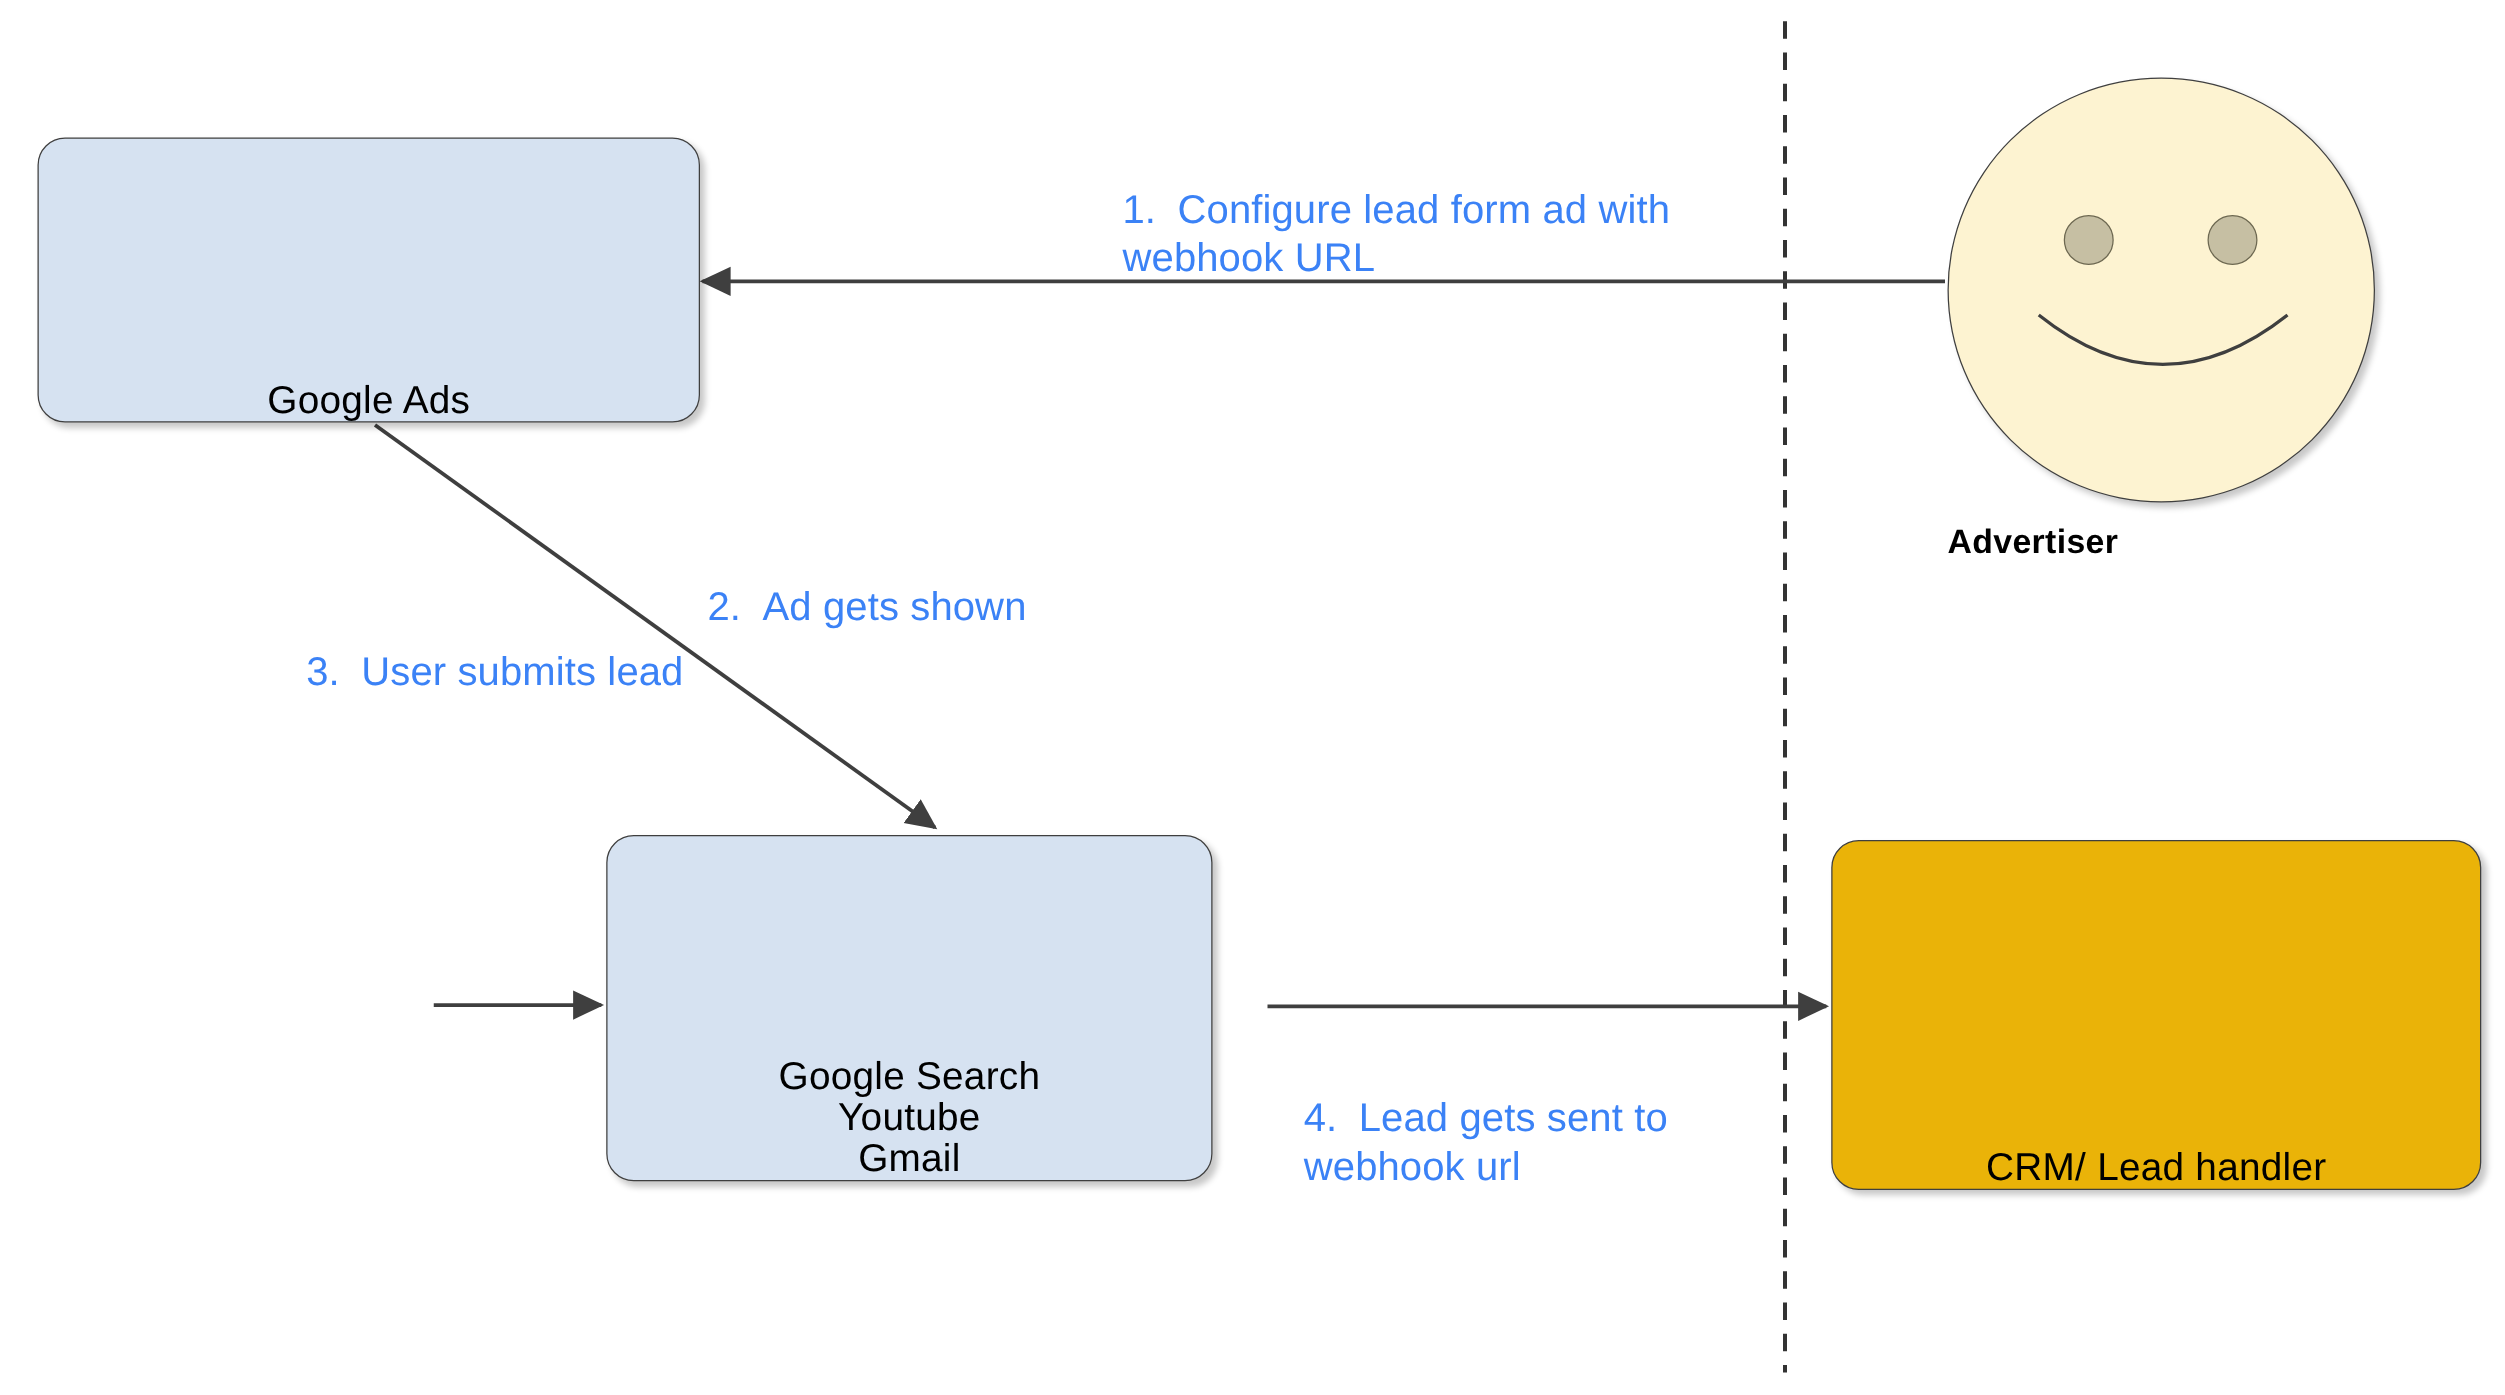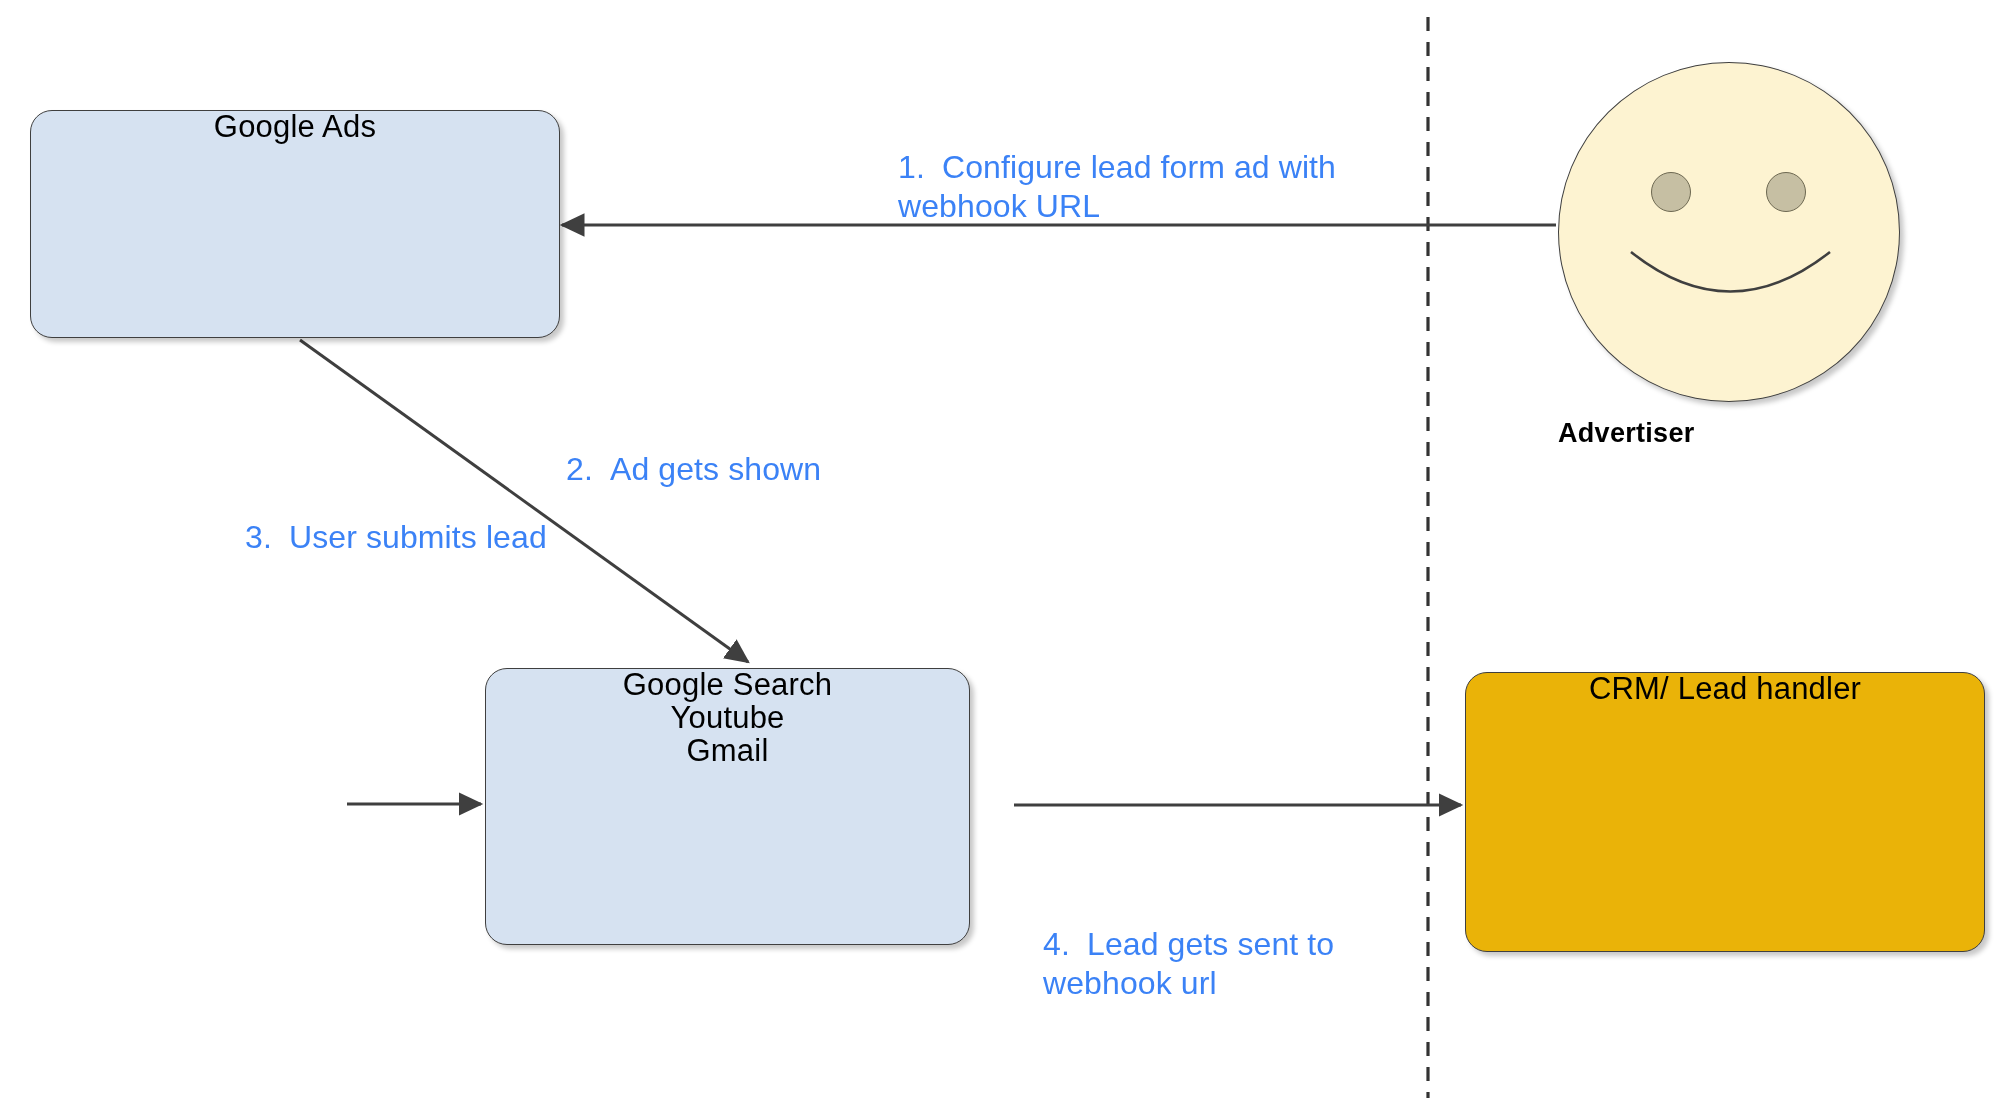--- a/index.html
+++ b/index.html
@@ -27,21 +27,21 @@
     pointer-events: none;
   }
 
   
   .node-box {
     position: absolute;
     box-sizing: border-box;
     border: 1.5px solid #3f3f3f;
     border-radius: 22px;
     display: flex;
-    align-items: flex-start;
+    align-items: flex-end;
     justify-content: center;
     text-align: center;
     color: #000000;
     box-shadow: 4px 4px 5px rgba(0,0,0,0.22);
   }
   .node-box .box-label {
     font-size: 31px;
     line-height: 1.06;
     letter-spacing: 0.2px;
   }
@@ -124,23 +124,23 @@
   
   .edge-label {
     position: absolute;
     font-size: 32px;
     line-height: 1.2;
     color: #3b82f6;
     white-space: pre-line;
     letter-spacing: 0.1px;
   }
   #label-step1 { left: 898px; top: 110px; width: 500px; }
-  #label-step2 { left: 566px; top: 412px; width: 420px; }
+  #label-step2 { left: 566px; top: 428px; width: 420px; }
   #label-step3 { left: 245px; top: 480px; width: 420px; }
-  #label-step4 { left: 1043px; top: 887px; width: 420px; }
+  #label-step4 { left: 1043px; top: 837px; width: 420px; }
   .step-num {
     display: inline-block;
     min-width: 44px;
   }
   .step-text {
     display: inline;
   }
 </style>
 </head>
 <body>

